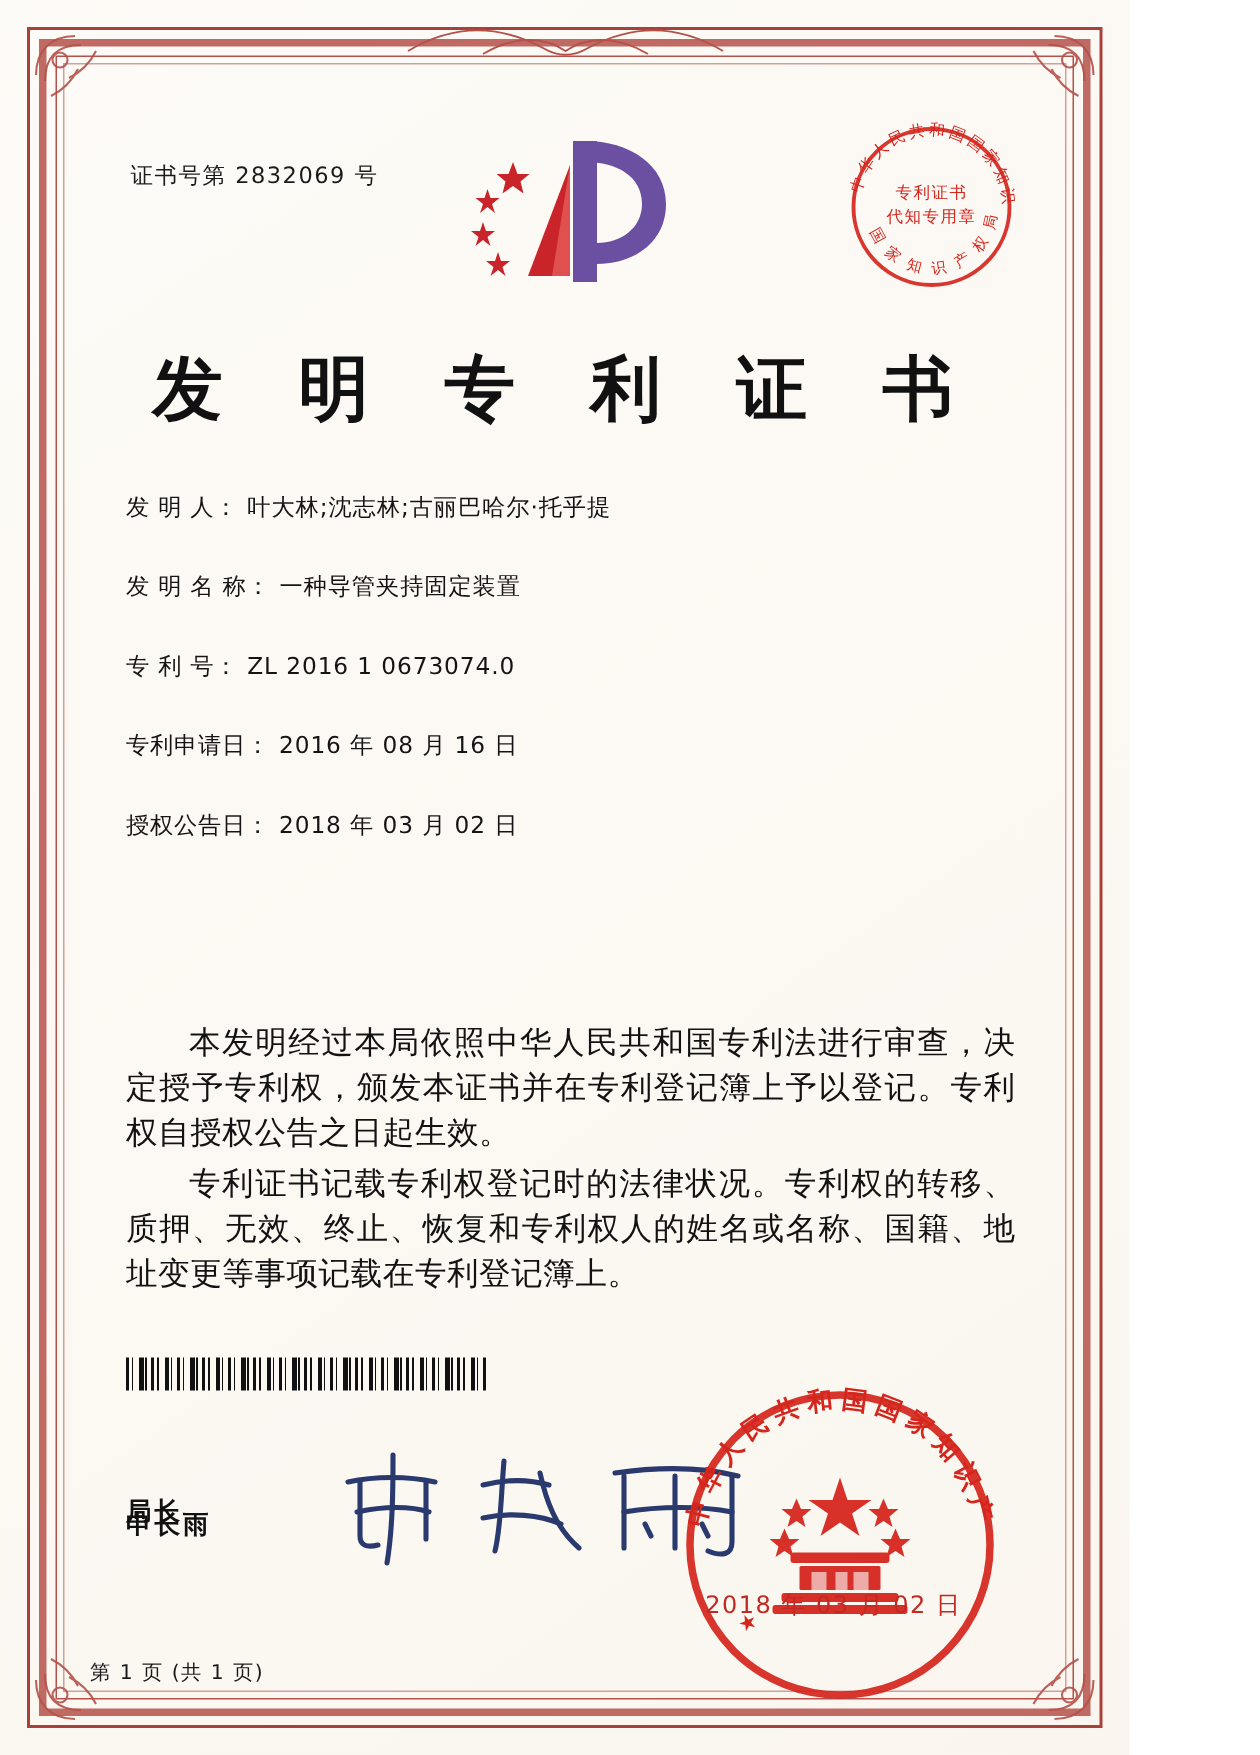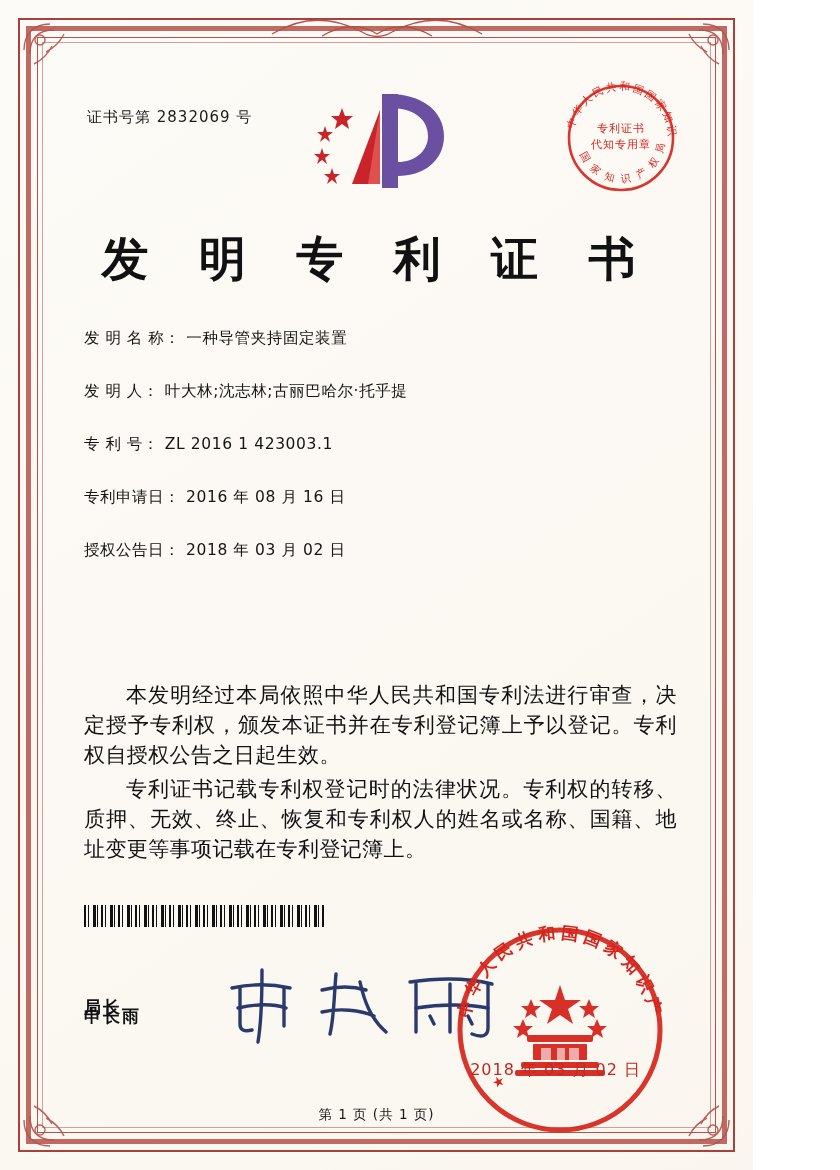--- a/index.html
+++ b/index.html
@@ -227,21 +227,20 @@
     color: #c02a22;
     letter-spacing: 1px;
     font-family: "DejaVu Sans", "Liberation Sans", sans-serif;
   }
 
   .footer {
     position: absolute;
     left: 0;
     right: 0;
     bottom: -14px;
-    text-align: center;
     font-size: 13.5px;
     color: #1a1a1a;
     letter-spacing: 1px;
   }
 </style>
 </head>
 <body>
 
 <div class="page">
 
@@ -341,30 +340,30 @@
         <text font-size="10" fill="#d5261e" font-family="'DejaVu Sans', sans-serif" letter-spacing="2.2">
           <textPath href="#arcBottom" startOffset="12%">国 家 知 识 产 权 局</textPath>
         </text>
       </svg>
     </div>
 
     <div class="title">发 明 专 利 证 书</div>
 
     <div class="fields">
       <div class="field-row">
+        <span class="field-label">发 明 人：</span>
+        <span class="field-value">叶大林;沈志林;古丽巴哈尔·托乎提</span>
+      </div>
+      <div class="field-row">
         <span class="field-label">发 明 名 称：</span>
         <span class="field-value">一种导管夹持固定装置</span>
       </div>
       <div class="field-row">
-        <span class="field-label">发 明 人：</span>
-        <span class="field-value">叶大林;沈志林;古丽巴哈尔·托乎提</span>
-      </div>
-      <div class="field-row">
         <span class="field-label">专 利 号：</span>
-        <span class="field-value">ZL 2016 1 423003.1</span>
+        <span class="field-value">ZL 2016 1 0673074.0</span>
       </div>
       <div class="field-row">
         <span class="field-label">专利申请日：</span>
         <span class="field-value">2016 年 08 月 16 日</span>
       </div>
       <div class="field-row">
         <span class="field-label">授权公告日：</span>
         <span class="field-value">2018 年 03 月 02 日</span>
       </div>
     </div>

